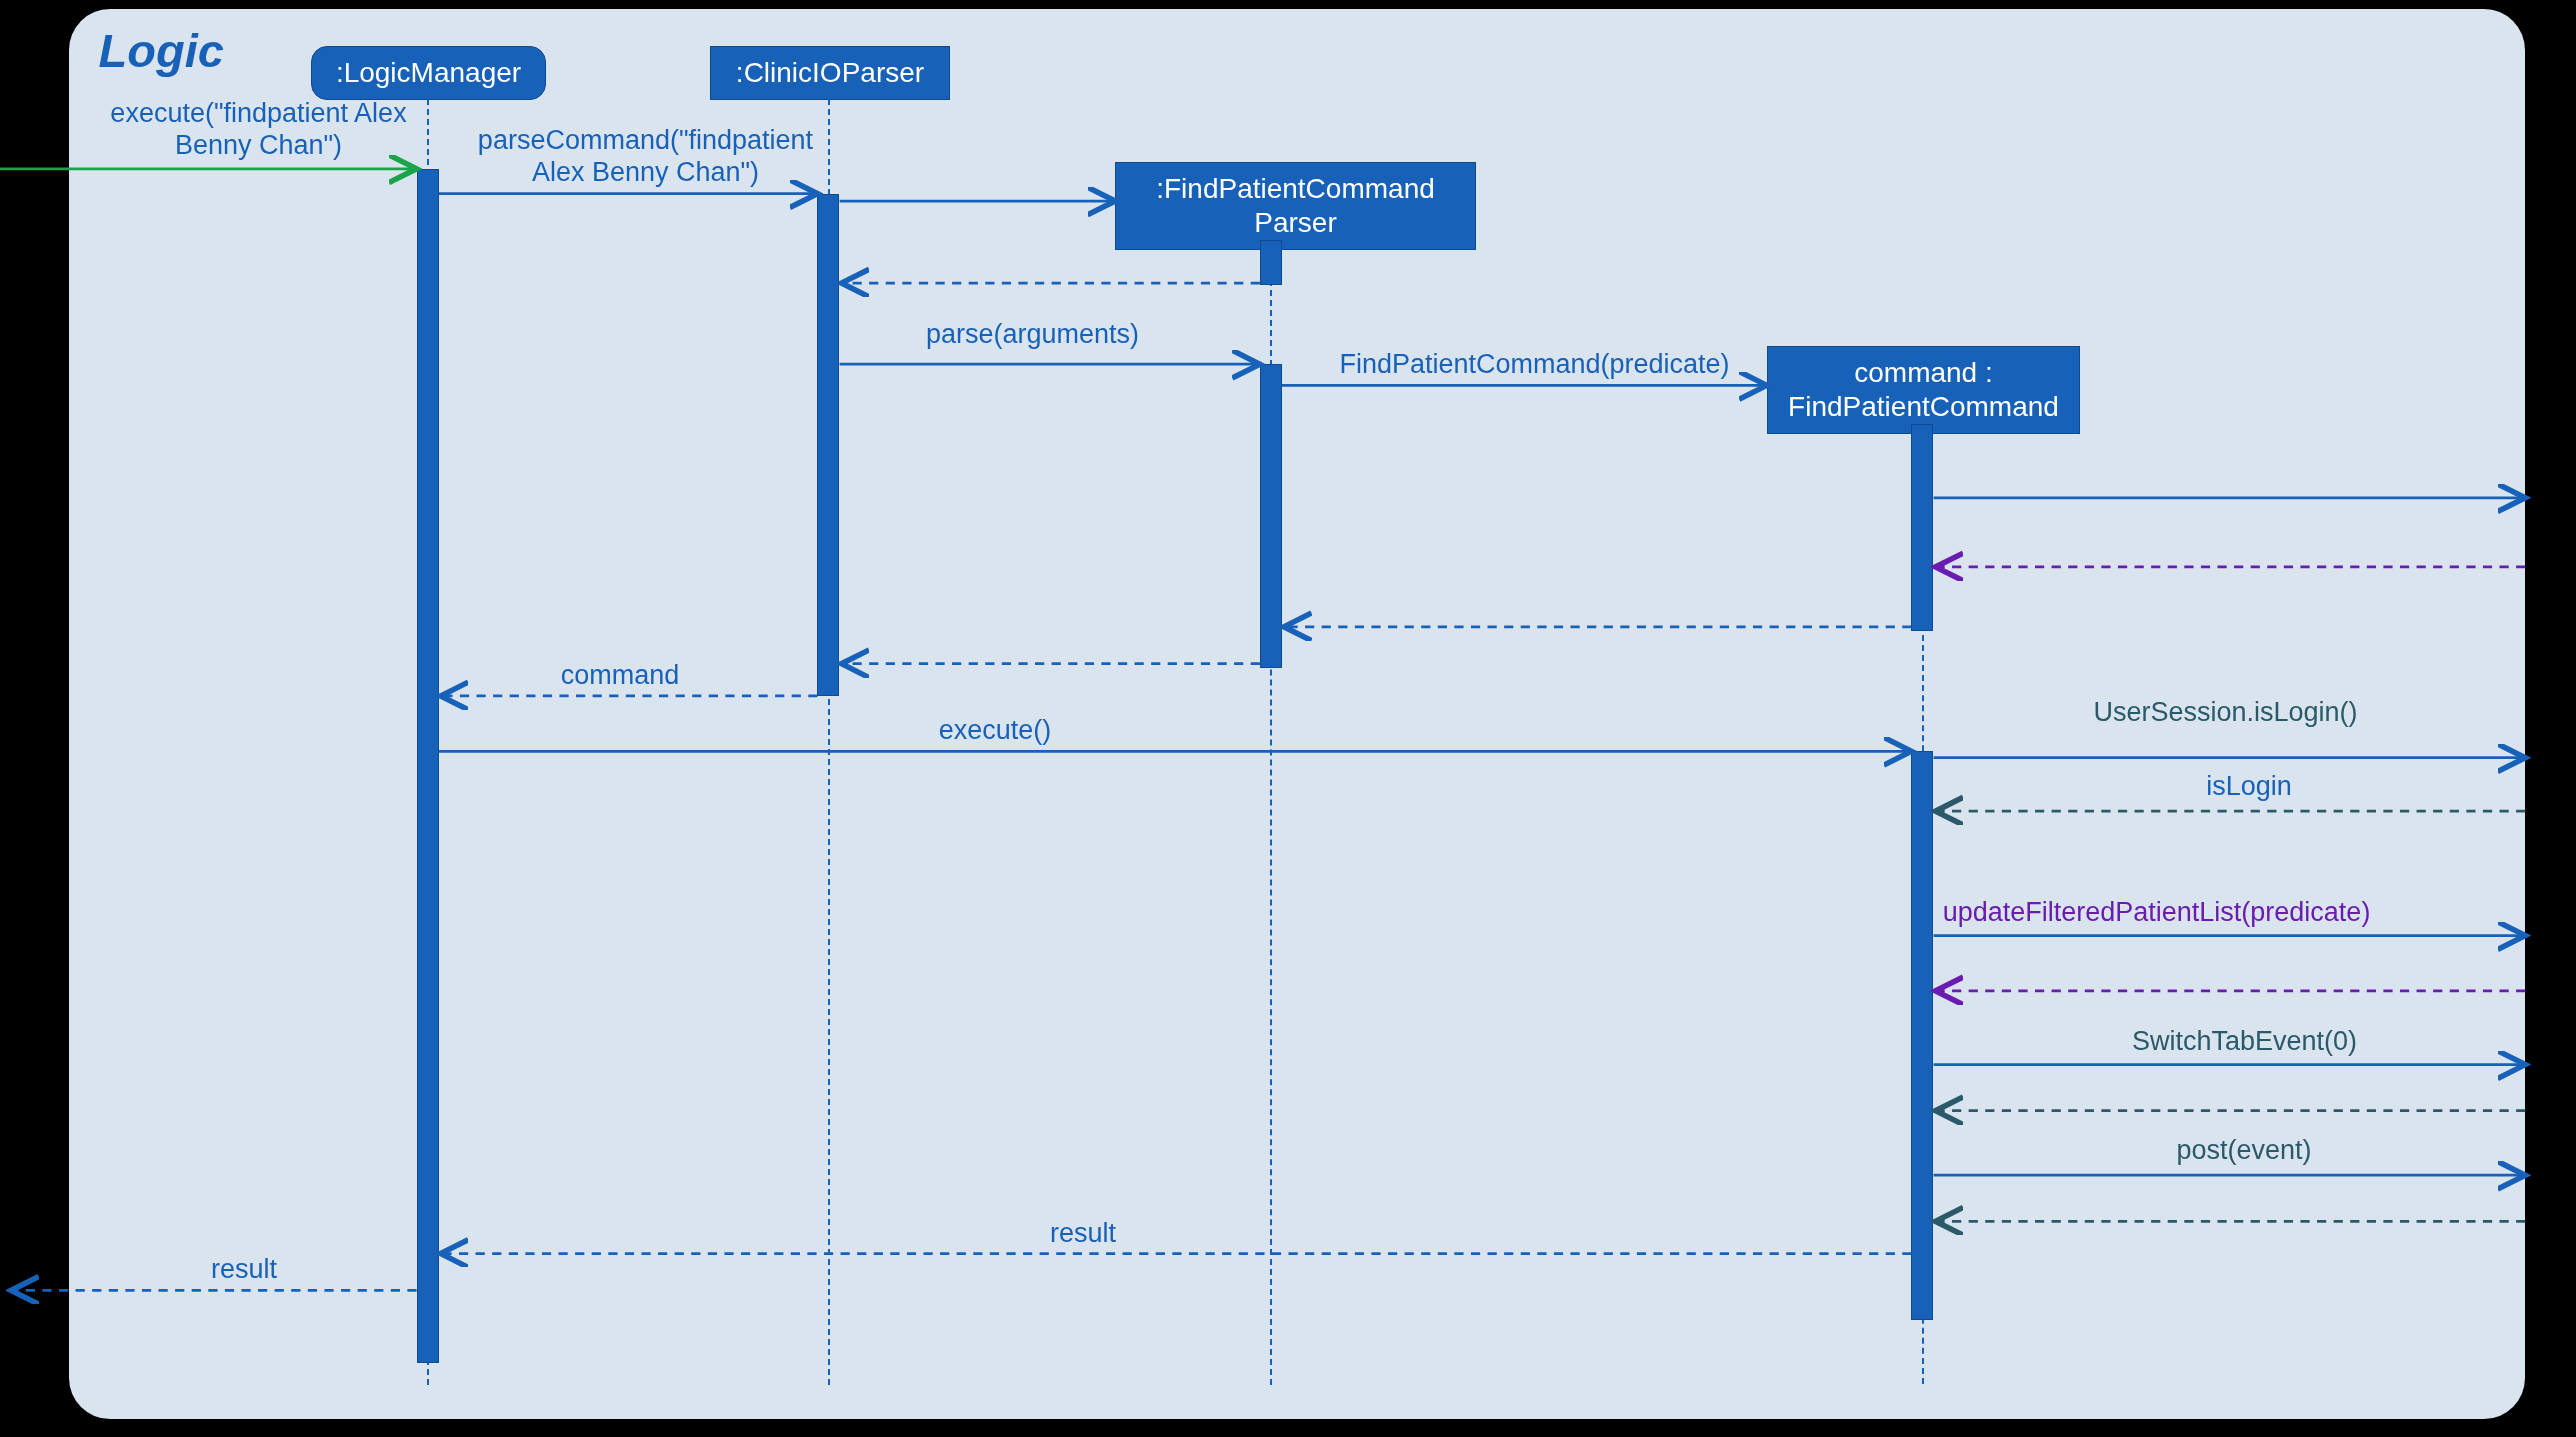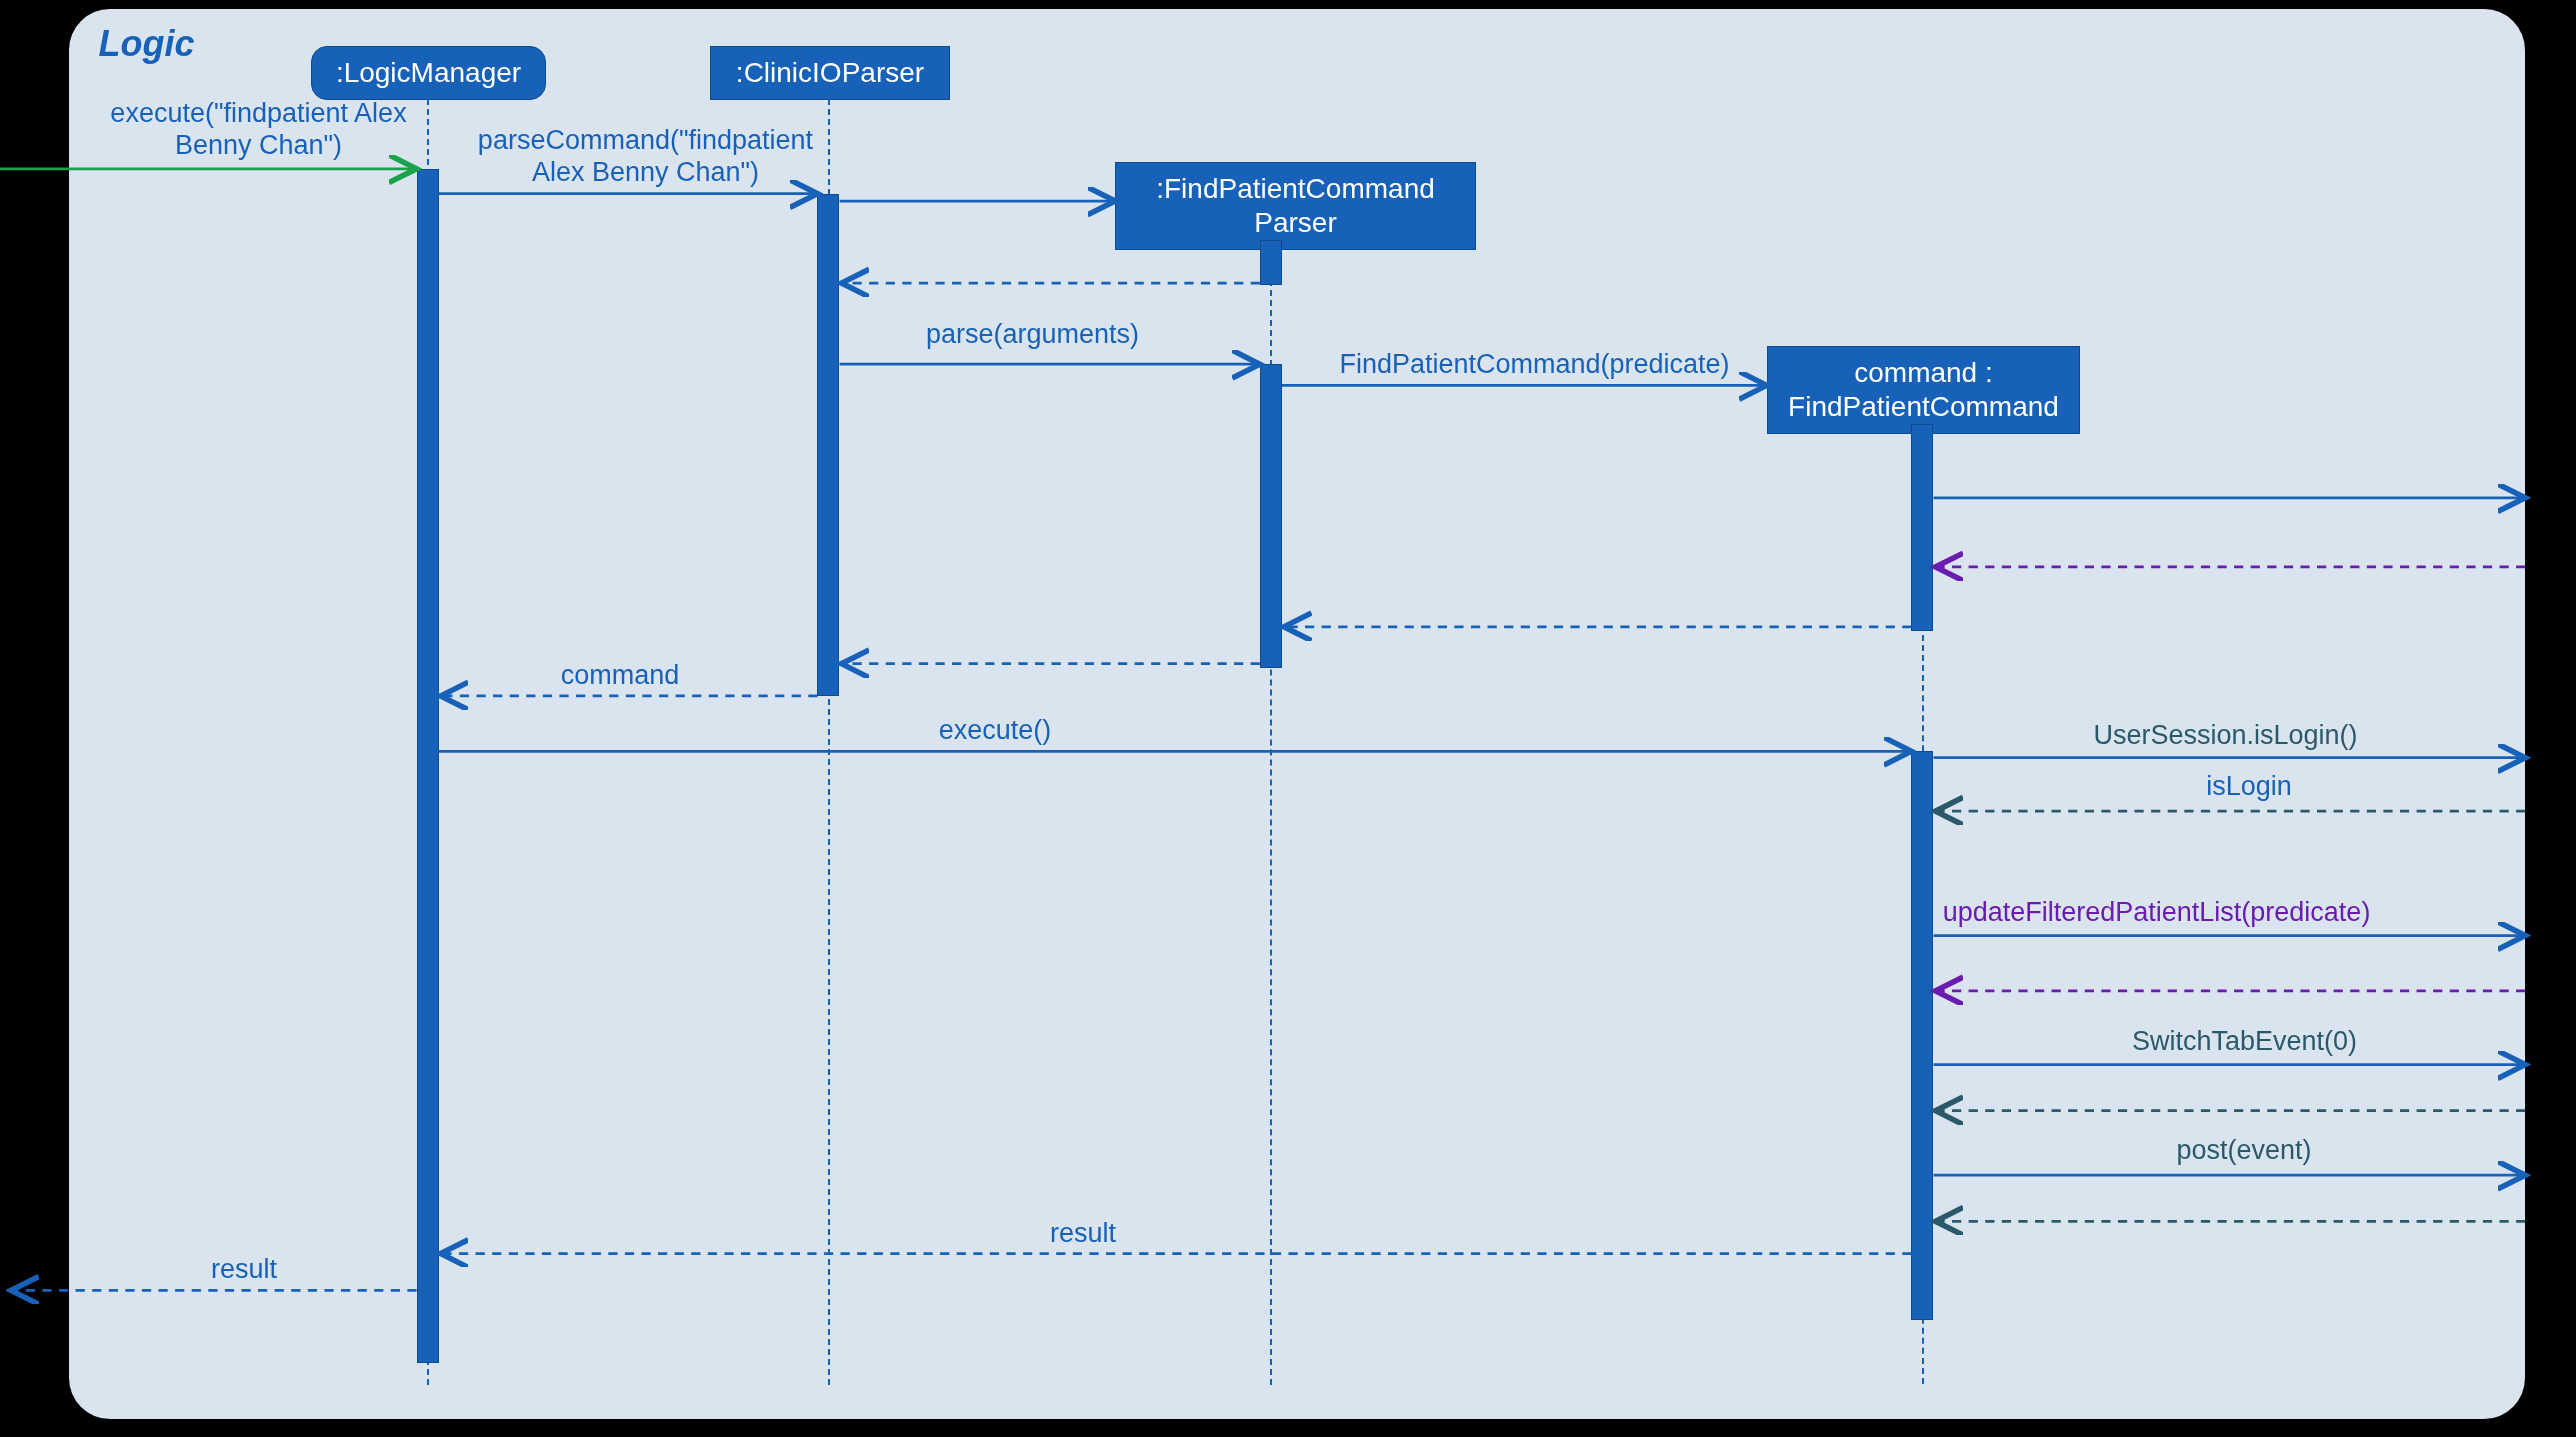--- a/index.html
+++ b/index.html
@@ -18,21 +18,21 @@
     width: 2456px;
     height: 1410px;
     background: #dae4ef;
     border-radius: 41px;
     box-sizing: border-box;
   }
   .frame-label {
     position: absolute;
     left: 29.5px;
     top: 14px;
-    font-size: 36px;
+    font-size: 47px;
     font-weight: bold;
     font-style: italic;
     color: #1761b8;
   }
   .participant-box {
     position: absolute;
     background: #1761b8;
     color: #fff;
     font-size: 28px;
     text-align: center;
@@ -112,21 +112,21 @@
 <div class="msg-label" style="left:452px; top:124px; width:387px;" id="ml-parse-cmd">
     <div>parseCommand("findpatient</div>
     <div>Alex Benny Chan")</div>
   </div>
 <div class="msg-label" style="left:885px; top:318px; width:295px;">parse(arguments)</div>
 <div class="msg-label" style="left:1304px; top:348px; width:461px;">FindPatientCommand(predicate)</div>
 <div class="msg-label purple" style="left:2000px; top:424px; width:516px;" id="ml-pnck">
   </div>
 <div class="msg-label" style="left:528px; top:659px; width:184px;">command</div>
 <div class="msg-label" style="left:903px; top:714px; width:184px;">execute()</div>
-<div class="msg-label teal" style="left:1995px; top:719px; width:461px;">UserSession.isLogin()</div>
+<div class="msg-label teal" style="left:1995px; top:696px; width:461px;">UserSession.isLogin()</div>
 <div class="msg-label" style="left:2157px; top:770px; width:184px;">isLogin</div>
 <div class="msg-label purple" style="left:1903px; top:896px; width:507px;">updateFilteredPatientList(predicate)</div>
 <div class="msg-label teal" style="left:2083px; top:1025px; width:323px;">SwitchTabEvent(0)</div>
 <div class="msg-label teal" style="left:2129px; top:1134px; width:230px;">post(event)</div>
 <div class="msg-label" style="left:1014px; top:1217px; width:138px;">result</div>
 <div class="msg-label" style="left:175px; top:1253px; width:138px;">result</div>
 
 <svg class="arrows" viewBox="0 0 2795 1560" width="2576" height="1438">
   <defs>
     <marker id="arrow-blue" markerWidth="12" markerHeight="12" refX="10" refY="5" orient="auto">

